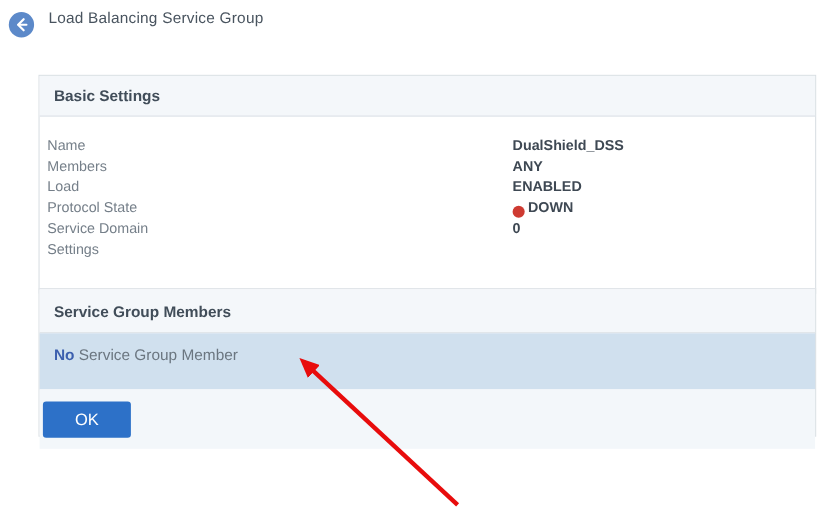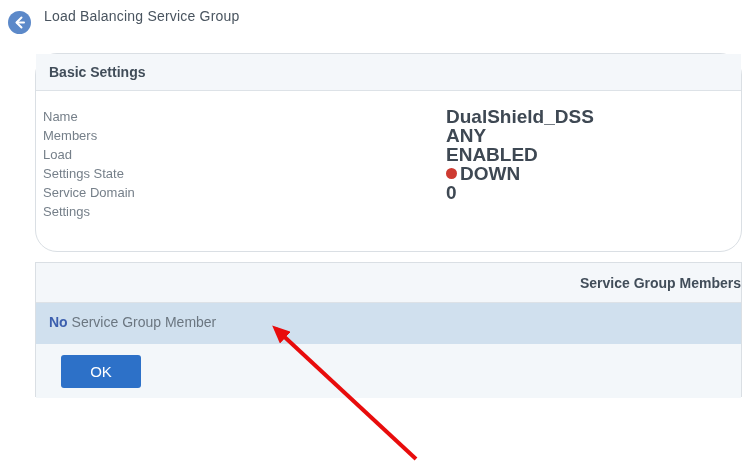--- a/index.html
+++ b/index.html
@@ -26,67 +26,66 @@
     font-size: 14px; font-weight: 400; color: #49545f;
     letter-spacing: 0.2px;
   }
 
   
   .panel {
     position: absolute; left: 35px; width: 707px;
     background: #ffffff;
     border: 1px solid #dadfe4;
   }
-  .panel-basic { top: 53px; height: 199px; border-radius: 22px; }
+  .panel-basic { top: 68px; height: 199px; }
   .panel-members { top: 262px; height: 135px; }
   .panel-header {
     background: #f4f7fa;
     border-bottom: 1px solid #dde2e7;
     font-size: 14px; font-weight: bold; color: #414d59;
     padding-left: 13px;
   }
   .panel-basic .panel-header { height: 37px; line-height: 37px; }
-  .panel-members .panel-header { height: 40px; line-height: 40px; text-align: right; }
+  .panel-members .panel-header { height: 40px; line-height: 40px; }
 
   
   .fields { padding: 16px 0 0 7px; }
-  .field-row { display: flex; height: 19px; line-height: 19px; }
+  .field-row { display: flex; height: 19px; line-height: 19px; gap: 20px; }
   .field-label {
     width: 403px; font-size: 13px; color: #757f89;
   }
   .field-value {
-    font-size: 19px; font-weight: bold; color: #3e4853;
-    display: flex; align-items: center;
+    font-size: 13px; font-weight: bold; color: #3e4853;
+    display: flex; align-items: flex-end;
   }
   .status-dot {
     display: inline-block; width: 11px; height: 11px;
     border-radius: 50%; background: #ce3a31;
     margin-right: 3px;
   }
 
   
   .empty-row {
-    height: 41px; line-height: 39px;
+    height: 51px; line-height: 39px;
     background: #d0e0ee;
     padding-left: 13px;
     font-size: 14px; color: #6b7680;
   }
   .empty-row .no-prefix { font-weight: bold; color: #3c5fae; }
   .panel-footer {
     height: 54px; background: #f3f7fa; position: relative;
   }
   .ok-btn {
     position: absolute; left: 3px; top: 11px;
     width: 80px; height: 33px;
     background: #2d71c8; color: #ffffff;
     border: none; border-radius: 3px;
     font-family: "Liberation Sans", sans-serif;
     font-size: 15px; text-align: center;
     cursor: pointer;
-    margin-left: 22px;
   }
 
   
   .annotation-arrow {
     position: absolute; left: 0; top: 0;
     pointer-events: none;
   }
 </style>
 </head>
 <body>
@@ -116,21 +115,21 @@
           <span>ANY</span>
         </span>
     </div>
     <div class="field-row">
       <span class="field-label">Load</span>
       <span class="field-value">
           <span>ENABLED</span>
         </span>
     </div>
     <div class="field-row">
-      <span class="field-label">Settings State</span>
+      <span class="field-label">Protocol State</span>
       <span class="field-value">
           <span class="status-dot"></span>
           <span>DOWN</span>
         </span>
     </div>
     <div class="field-row">
       <span class="field-label">Service Domain</span>
       <span class="field-value">
           <span>0</span>
         </span>

